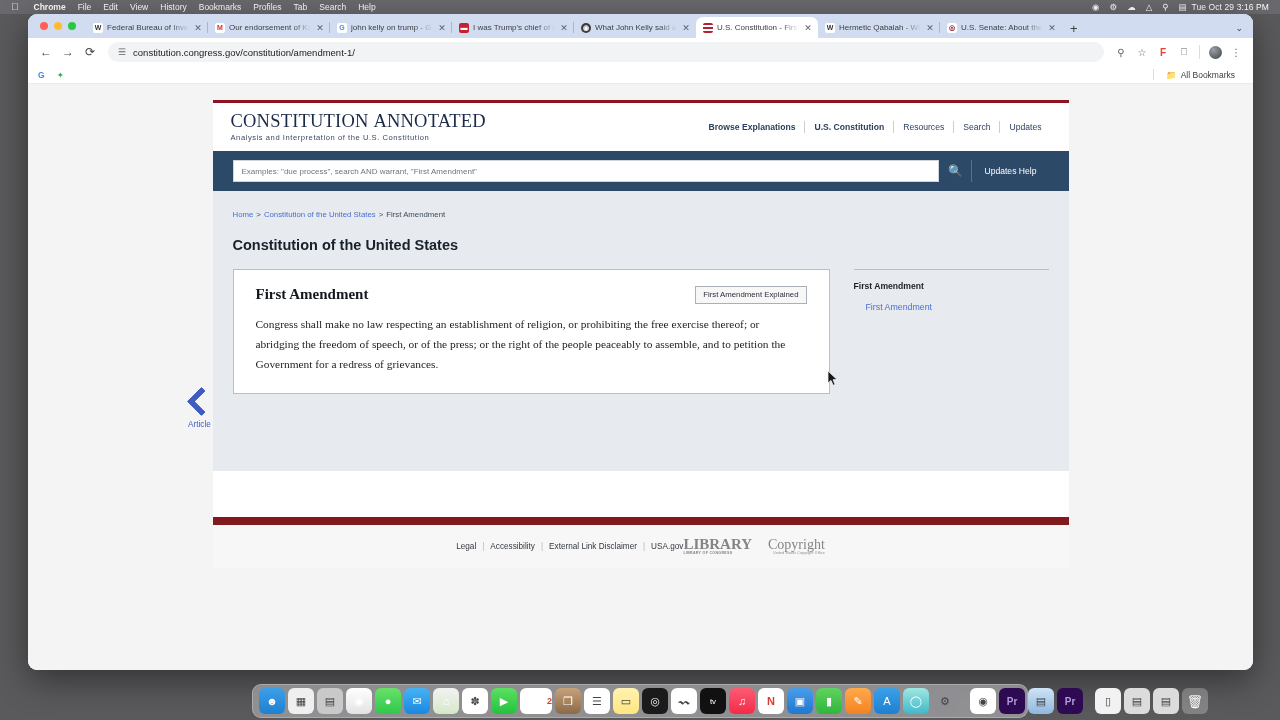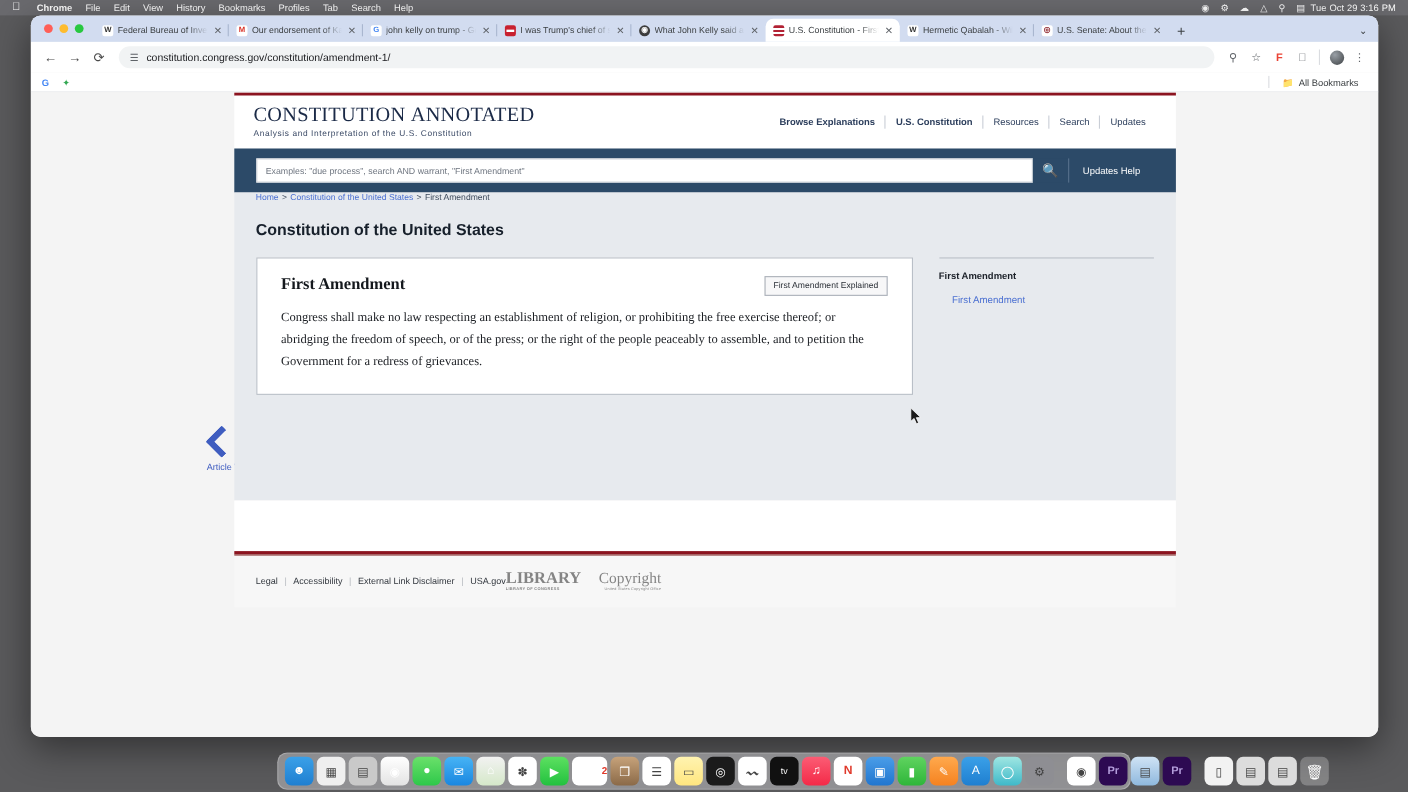--- a/index.html
+++ b/index.html
@@ -91,21 +91,21 @@
     border-bottom: 1px solid #e8eaed;
   }
   #bookmarks .bspacer { flex: 1; }
   #bookmarks .allbm { display: flex; align-items: center; gap: 4px; padding-right: 8px;}
   .bm-sep { width:1px; height:11px; background:#dadce0; }
 
   
   #viewport {
     height: 586px; background: #f4f4f4; position: relative; overflow: hidden;
   }
-  #page { width: 856px; margin: 0 auto; position: relative; }
+  #page { width: 856px; margin: 16px auto; position: relative; }
 
   
   .site-top-rule { height: 3px; background: #8c1420; }
   .site-head {
     background: #fff; height: 48px; display: flex; align-items: center;
     justify-content: space-between; padding: 0 18px;
   }
   .brand-main {
     font-family: "Liberation Serif", serif; font-size: 18.5px; color: #1b2a47;
     letter-spacing: .2px; line-height: 1; white-space: nowrap;
@@ -131,21 +131,21 @@
     justify-content: center; color: #fff; font-size: 12px;
     border-top: 1px solid #2c4a68; border-bottom: 1px solid #2c4a68;
   }
   .search-help {
     border-left: 1px solid #5c7governor; display:flex; align-items:center;
     padding: 0 12px; color: #fff; font-size: 8.6px; white-space: nowrap;
     border-left: 1px solid #57718c;
   }
 
   
-  .page-body { background: #e7eaee; padding: 0 20px 0 20px; min-height: 280px; }
+  .page-body { background: #e7eaee; padding: 19px 20px 0 20px; min-height: 280px; }
   .crumbs { font-size: 7.8px; color: #3d4a5c; margin-bottom: 18px; }
   .crumbs a { color: #4a6fd1; text-decoration: none; }
   .crumbs .sep { color: #3d4a5c; margin: 0 3px; }
   .page-title {
     font-size: 14.5px; font-weight: bold; color: #17202b; margin-bottom: 16px;
   }
   .cols { display: flex; gap: 24px; align-items: flex-start; }
   .col-main { flex: 1; }
   .card {
     background: #fff; border: 1px solid #b9bfc7; padding: 16px 22px 18px 22px;
@@ -185,22 +185,22 @@
   .chev-next::before { transform: rotate(-135deg); left: 1px; }
 
   
   .footer-rule { height: 3px; background: #8c1420; }
   .footer-top { background: #f3f3f3; height: 44px; display: flex; align-items: center; justify-content: center; }
   .footer-brand {
     font-family: "Liberation Serif", serif; font-size: 15px; color: #4a4f57;
     letter-spacing: 1.3px;
   }
   .footer-bottom {
-    background: #f7f7f7; border-top: 1px solid #7f1d1d; height: 48px;
-    display: flex; align-items: center; justify-content: flex-start; padding: 0 20px;
+    background: #f7f7f7; border-top: 5px solid #7f1d1d; height: 48px;
+    display: flex; align-items: center; justify-content: center; padding: 0 20px;
   }
   .flinks { font-size: 8.2px; color: #33383f; display: flex; align-items: center; gap: 6px; }
   .flinks .fsep { color: #b4b8bd; }
   .flogos { display: flex; align-items: flex-end; gap: 16px; opacity: .82; }
   .logo-lib { font-family: "Liberation Serif", serif; font-weight: bold; font-size: 15px; color: #6b6b6b; line-height: 1; }
   .logo-lib .sm { display: block; font-size: 3.6px; letter-spacing: .3px; font-family: "Liberation Sans", sans-serif; }
   .logo-cr { font-family: "Liberation Serif", serif; font-size: 14px; color: #6b6b6b; line-height: 1; }
   .logo-cr .sm { display: block; font-size: 3.4px; letter-spacing: .2px; text-align: right; font-family: "Liberation Sans", sans-serif; }
 
   

